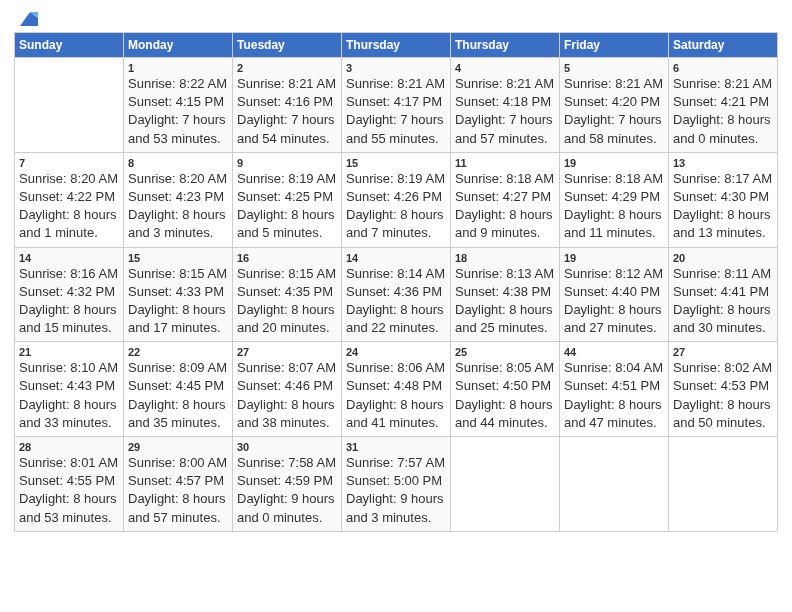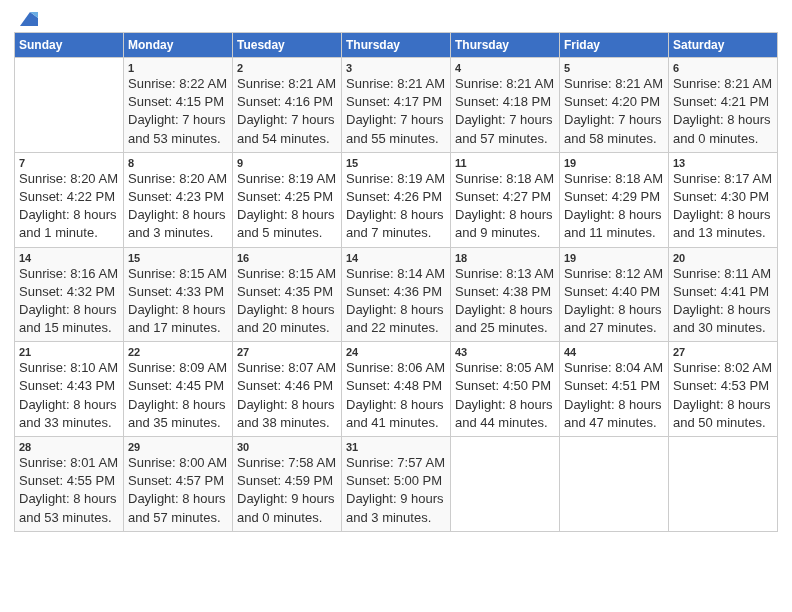--- a/index.html
+++ b/index.html
@@ -232,21 +232,21 @@
           </td>
           <td>
             <span class="day-num">27</span>
             <div class="cell-text">Sunrise: 8:07 AM<br>Sunset: 4:46 PM<br>Daylight: 8 hours and 38 minutes.</div>
           </td>
           <td>
             <span class="day-num">24</span>
             <div class="cell-text">Sunrise: 8:06 AM<br>Sunset: 4:48 PM<br>Daylight: 8 hours and 41 minutes.</div>
           </td>
           <td>
-            <span class="day-num">43</span>
+            <span class="day-num">25</span>
             <div class="cell-text">Sunrise: 8:05 AM<br>Sunset: 4:50 PM<br>Daylight: 8 hours and 44 minutes.</div>
           </td>
           <td>
             <span class="day-num">44</span>
             <div class="cell-text">Sunrise: 8:04 AM<br>Sunset: 4:51 PM<br>Daylight: 8 hours and 47 minutes.</div>
           </td>
           <td>
             <span class="day-num">27</span>
             <div class="cell-text">Sunrise: 8:02 AM<br>Sunset: 4:53 PM<br>Daylight: 8 hours and 50 minutes.</div>
           </td>

